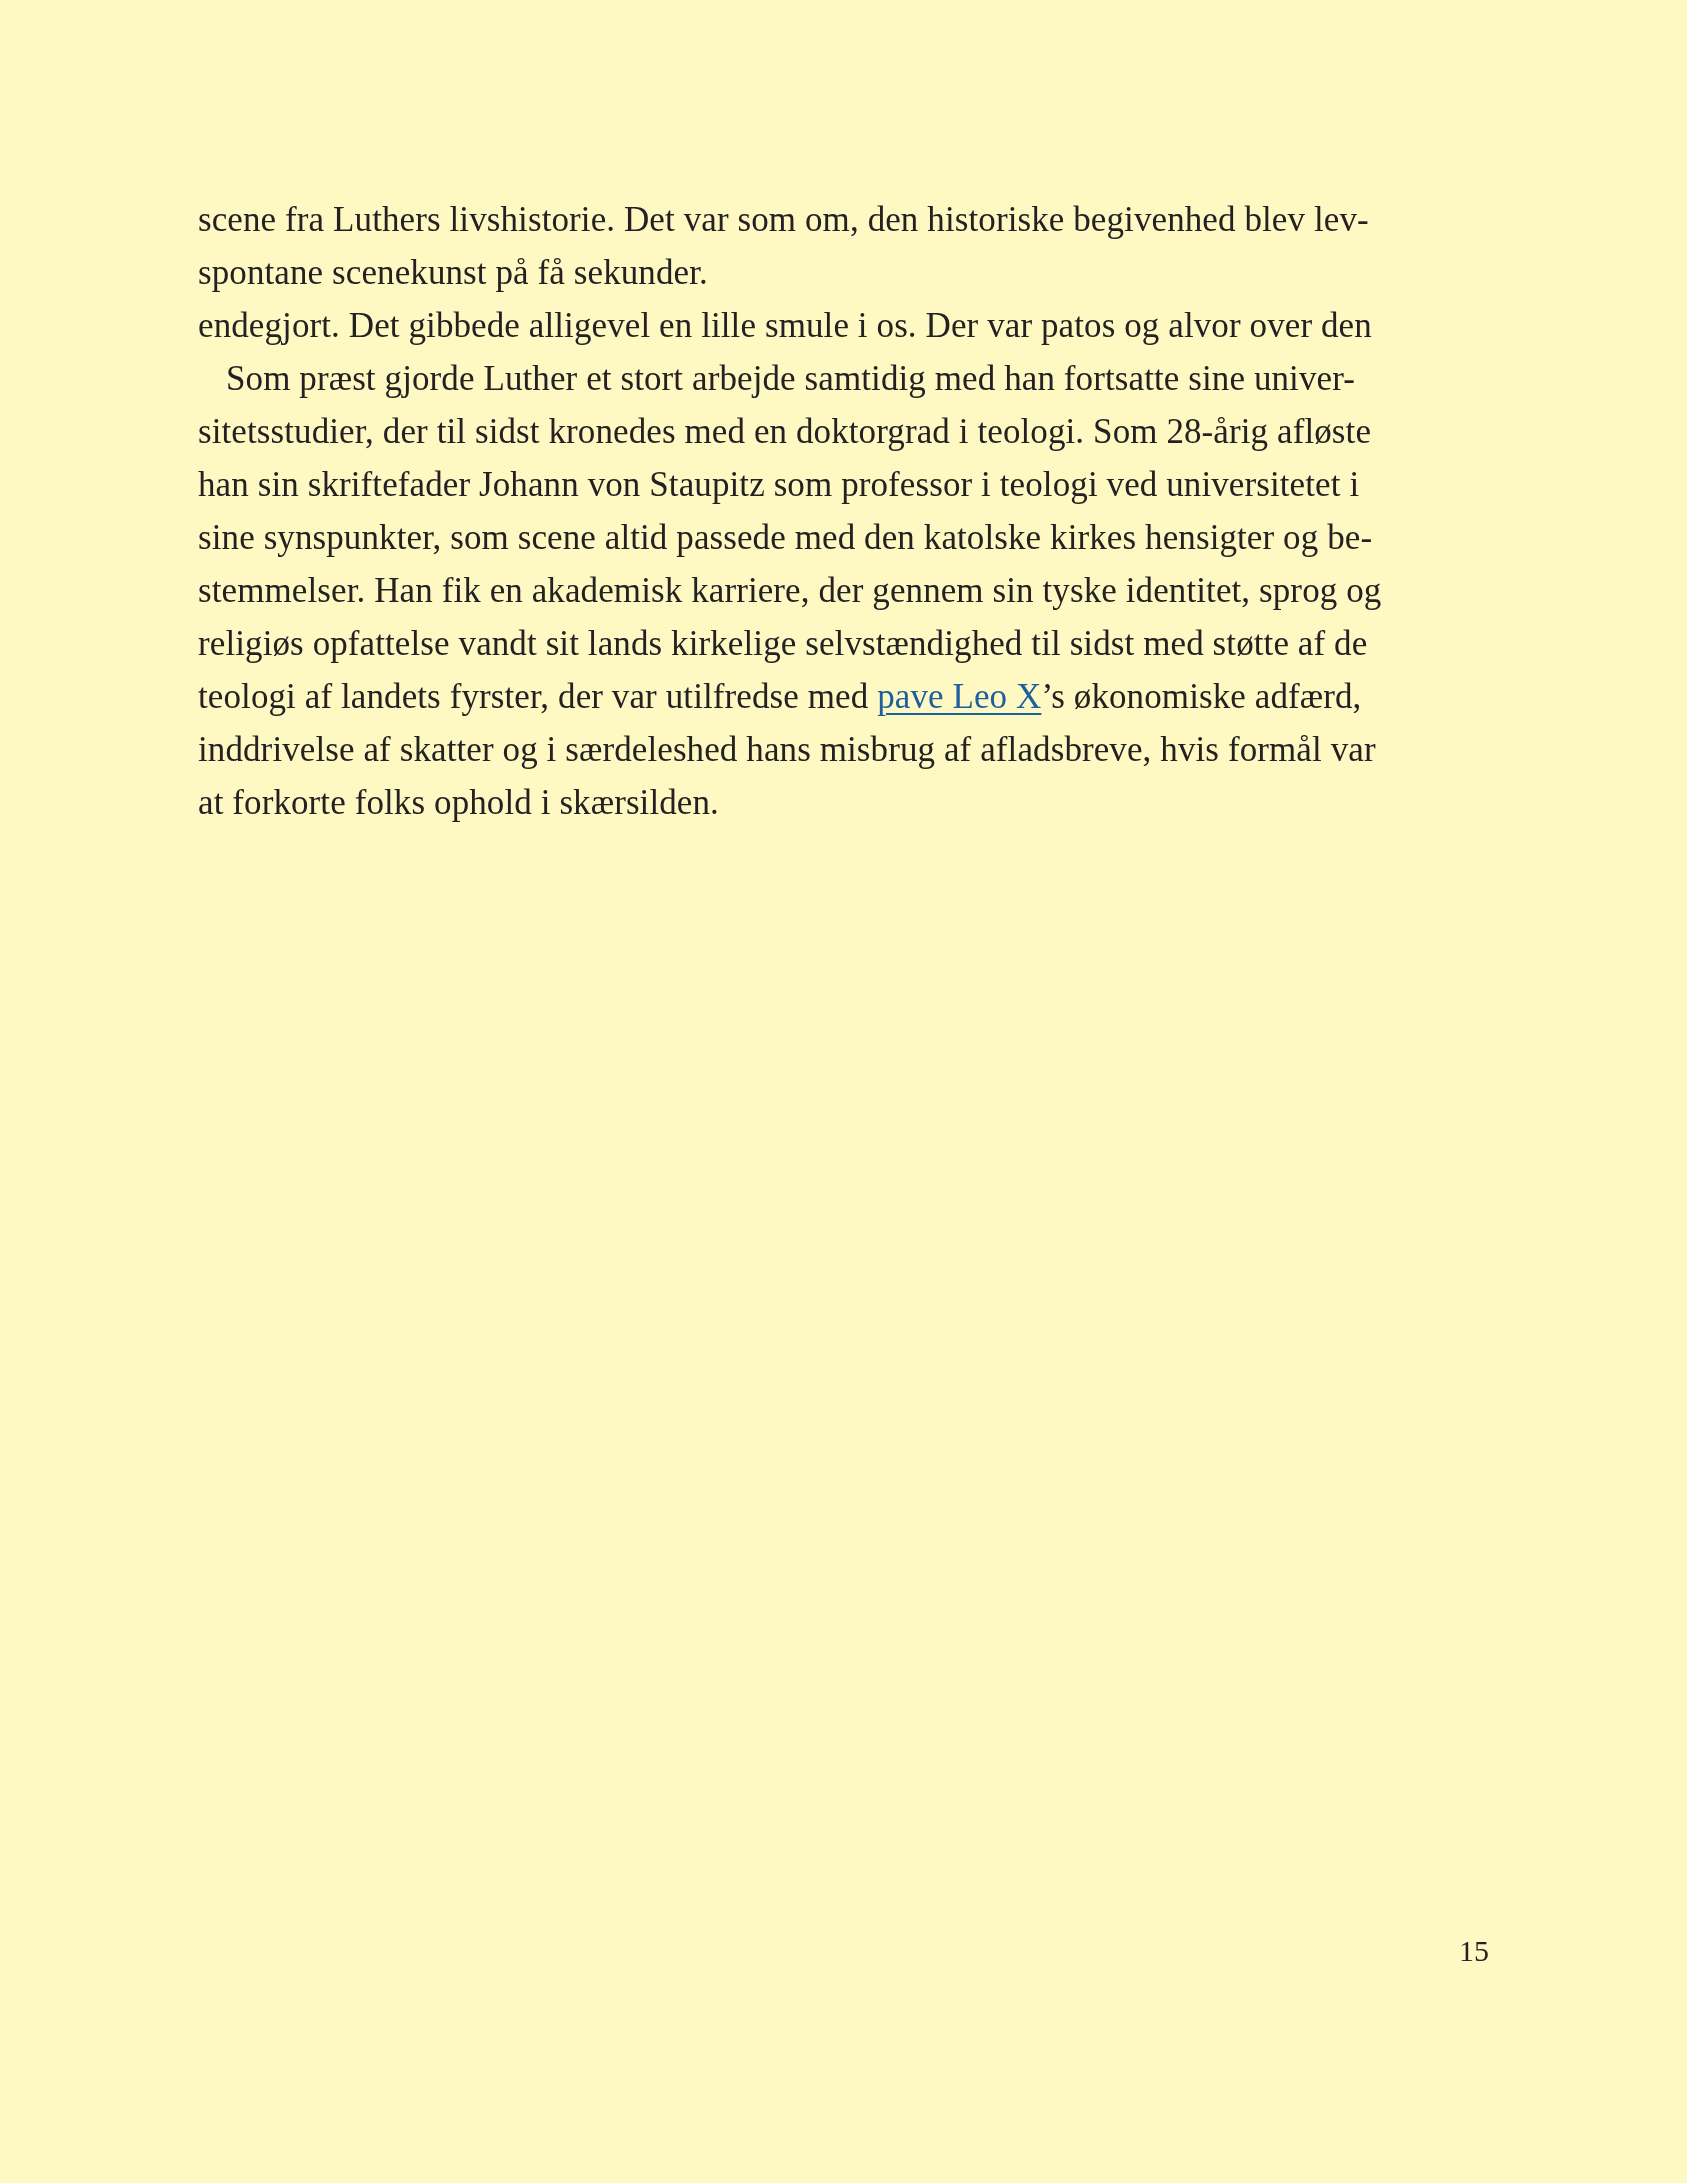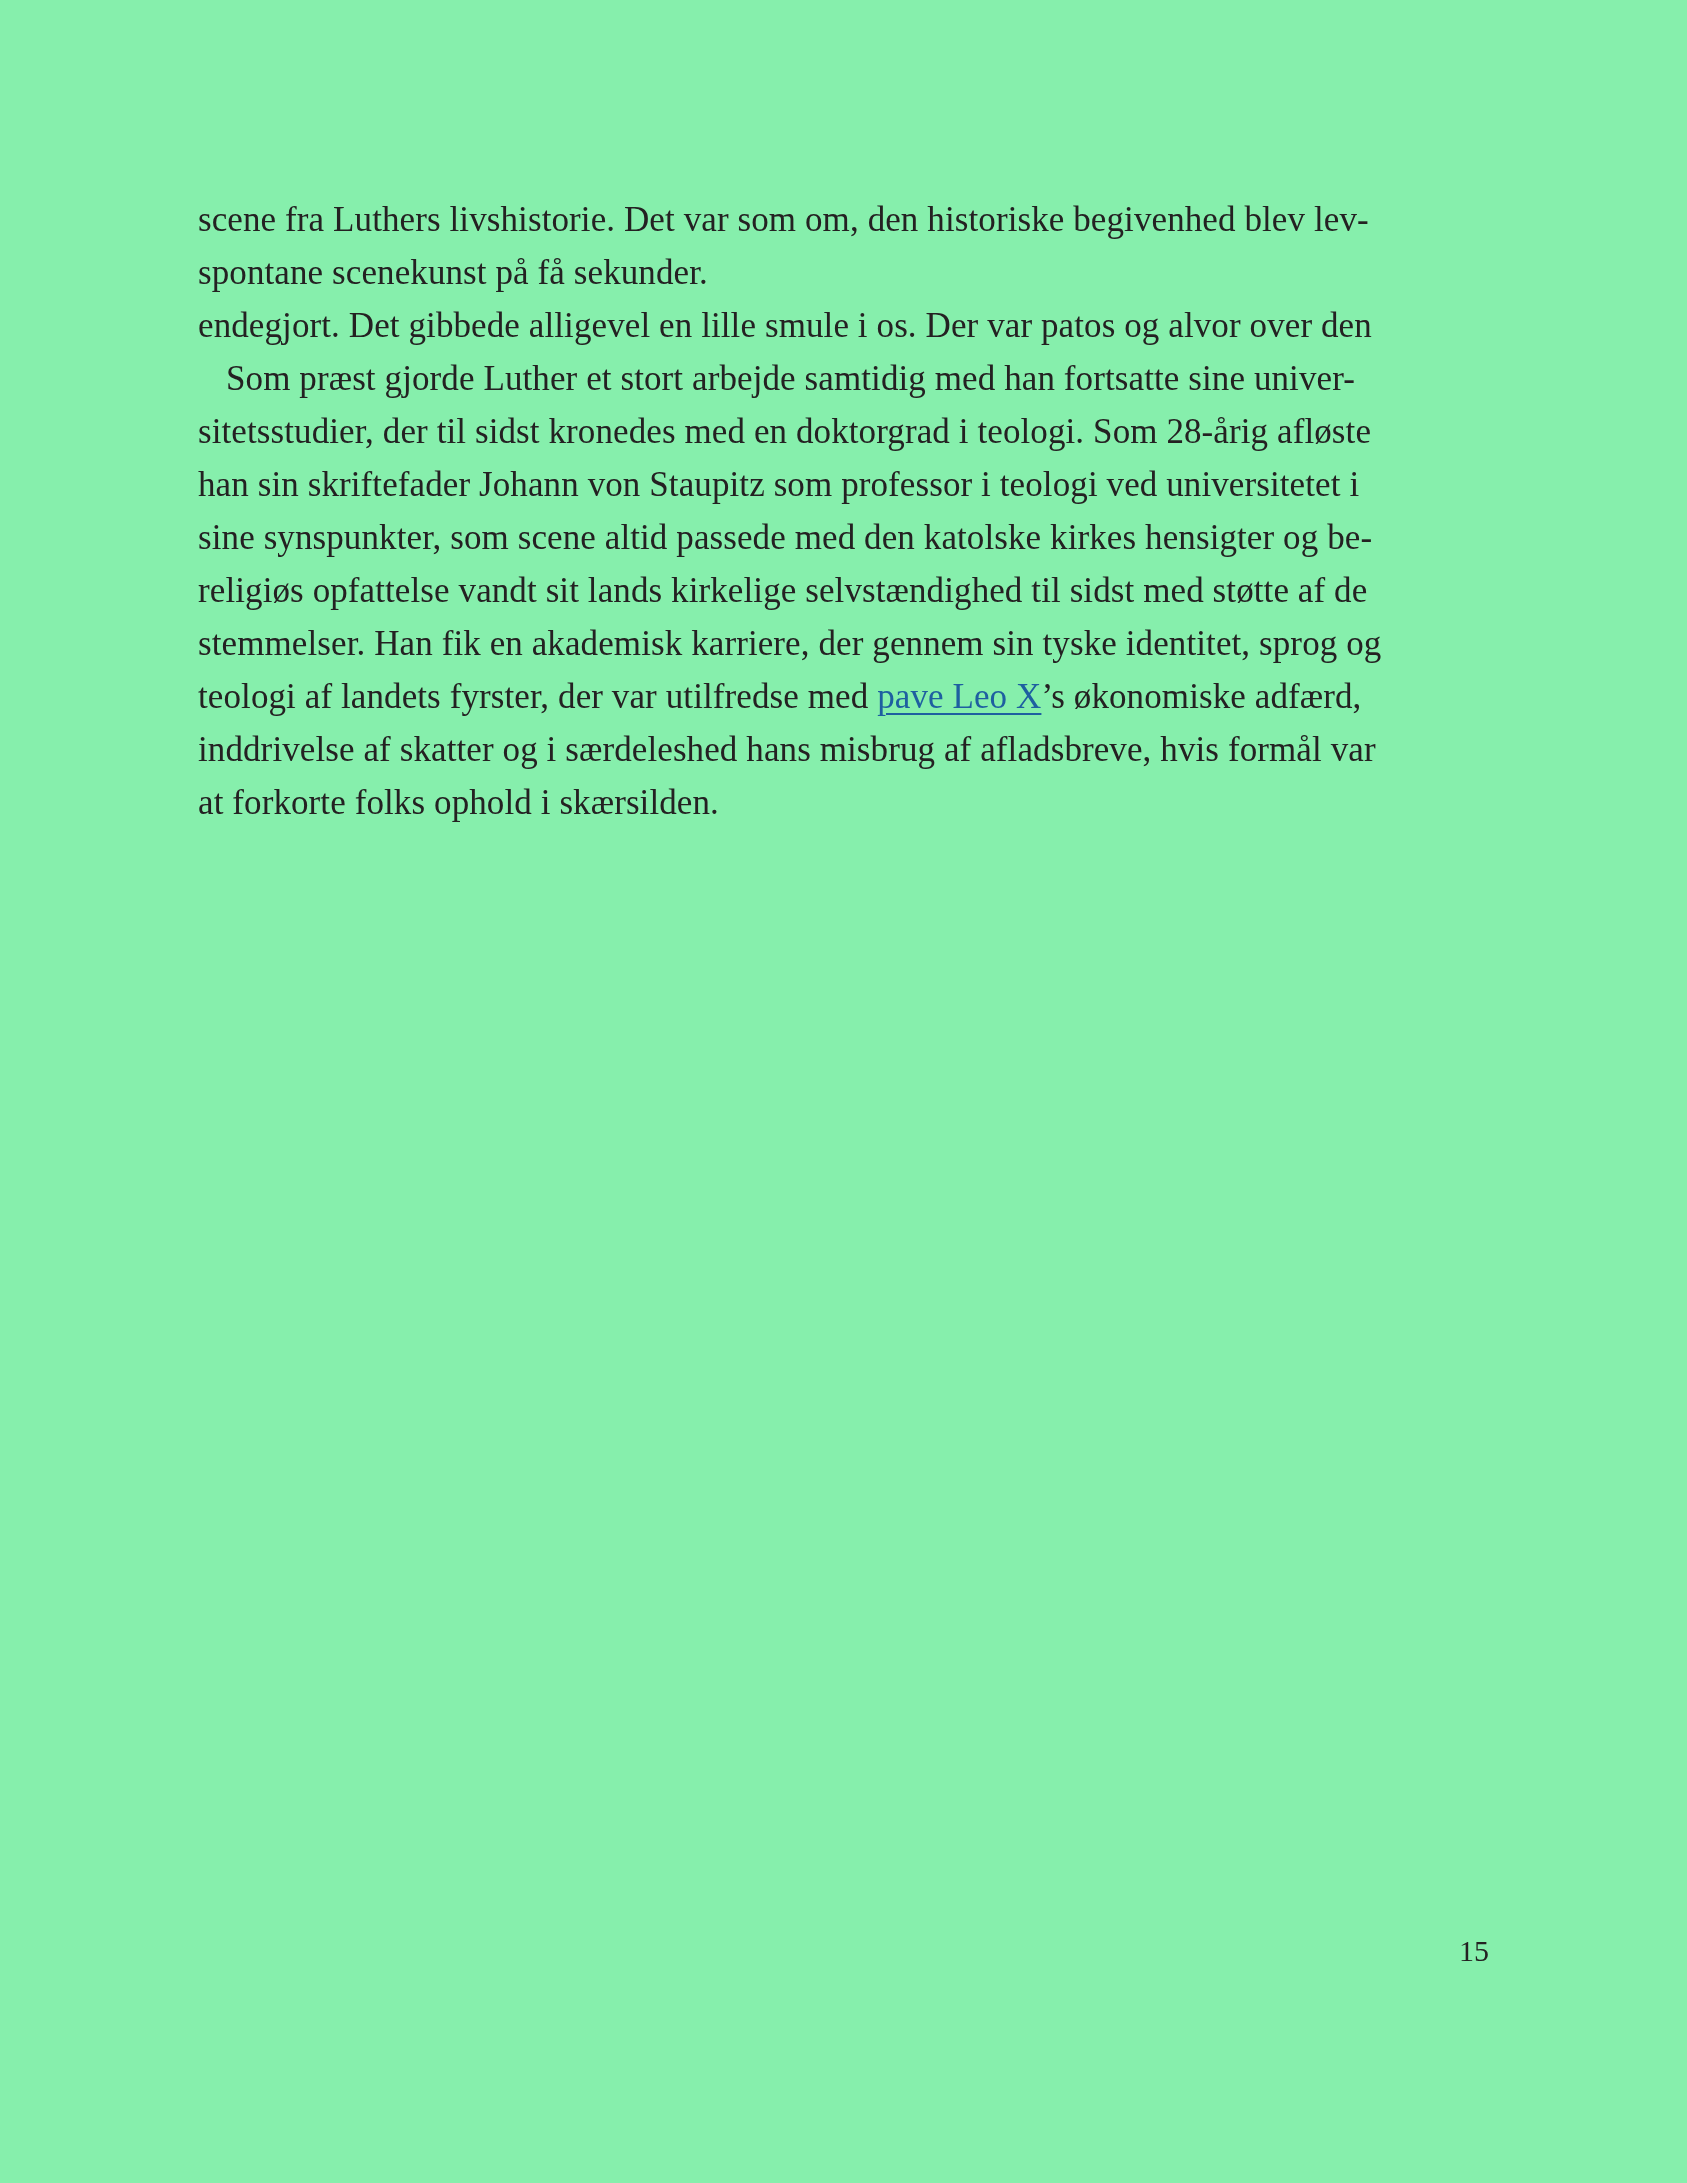--- a/index.html
+++ b/index.html
@@ -43,30 +43,30 @@
     right: 198px;
     top: 1936px;
     font-size: 30px;
     line-height: 30px;
     color: var(--text-color, #242122);
   }
 </style>
 </head>
 <body>
 
-<div class="page" style="background: #86efac;">
+<div class="page" style="background: #fef9c3;">
   <div class="textblock">
       <div class="line"><span>scene fra Luthers livshistorie. Det var som om, den historiske begivenhed blev lev-</span></div>
       <div class="line"><span>spontane scenekunst på få sekunder.</span></div>
       <div class="line"><span>endegjort. Det gibbede alligevel en lille smule i os. Der var patos og alvor over den</span></div>
       <div class="line indent"><span>Som præst gjorde Luther et stort arbejde samtidig med han fortsatte sine univer-</span></div>
       <div class="line"><span>sitetsstudier, der til sidst kronedes med en doktorgrad i teologi. Som 28-årig afløste</span></div>
       <div class="line"><span>han sin skriftefader Johann von Staupitz som professor i teologi ved universitetet i</span></div>
       <div class="line"><span>sine synspunkter, som scene altid passede med den katolske kirkes hensigter og be-</span></div>
+      <div class="line"><span>stemmelser. Han fik en akademisk karriere, der gennem sin tyske identitet, sprog og</span></div>
       <div class="line"><span>religiøs opfattelse vandt sit lands kirkelige selvstændighed til sidst med støtte af de</span></div>
-      <div class="line"><span>stemmelser. Han fik en akademisk karriere, der gennem sin tyske identitet, sprog og</span></div>
       <div class="line"><span>teologi af landets fyrster, der var utilfredse med </span><a class="link" href="#">pave Leo X</a><span>’s økonomiske adfærd,</span></div>
       <div class="line"><span>inddrivelse af skatter og i særdeleshed hans misbrug af afladsbreve, hvis formål var</span></div>
       <div class="line"><span>at forkorte folks ophold i skærsilden.</span></div>
     </div>
   <div class="pagenum">15</div>
 </div>
 
 
 </body></html>

